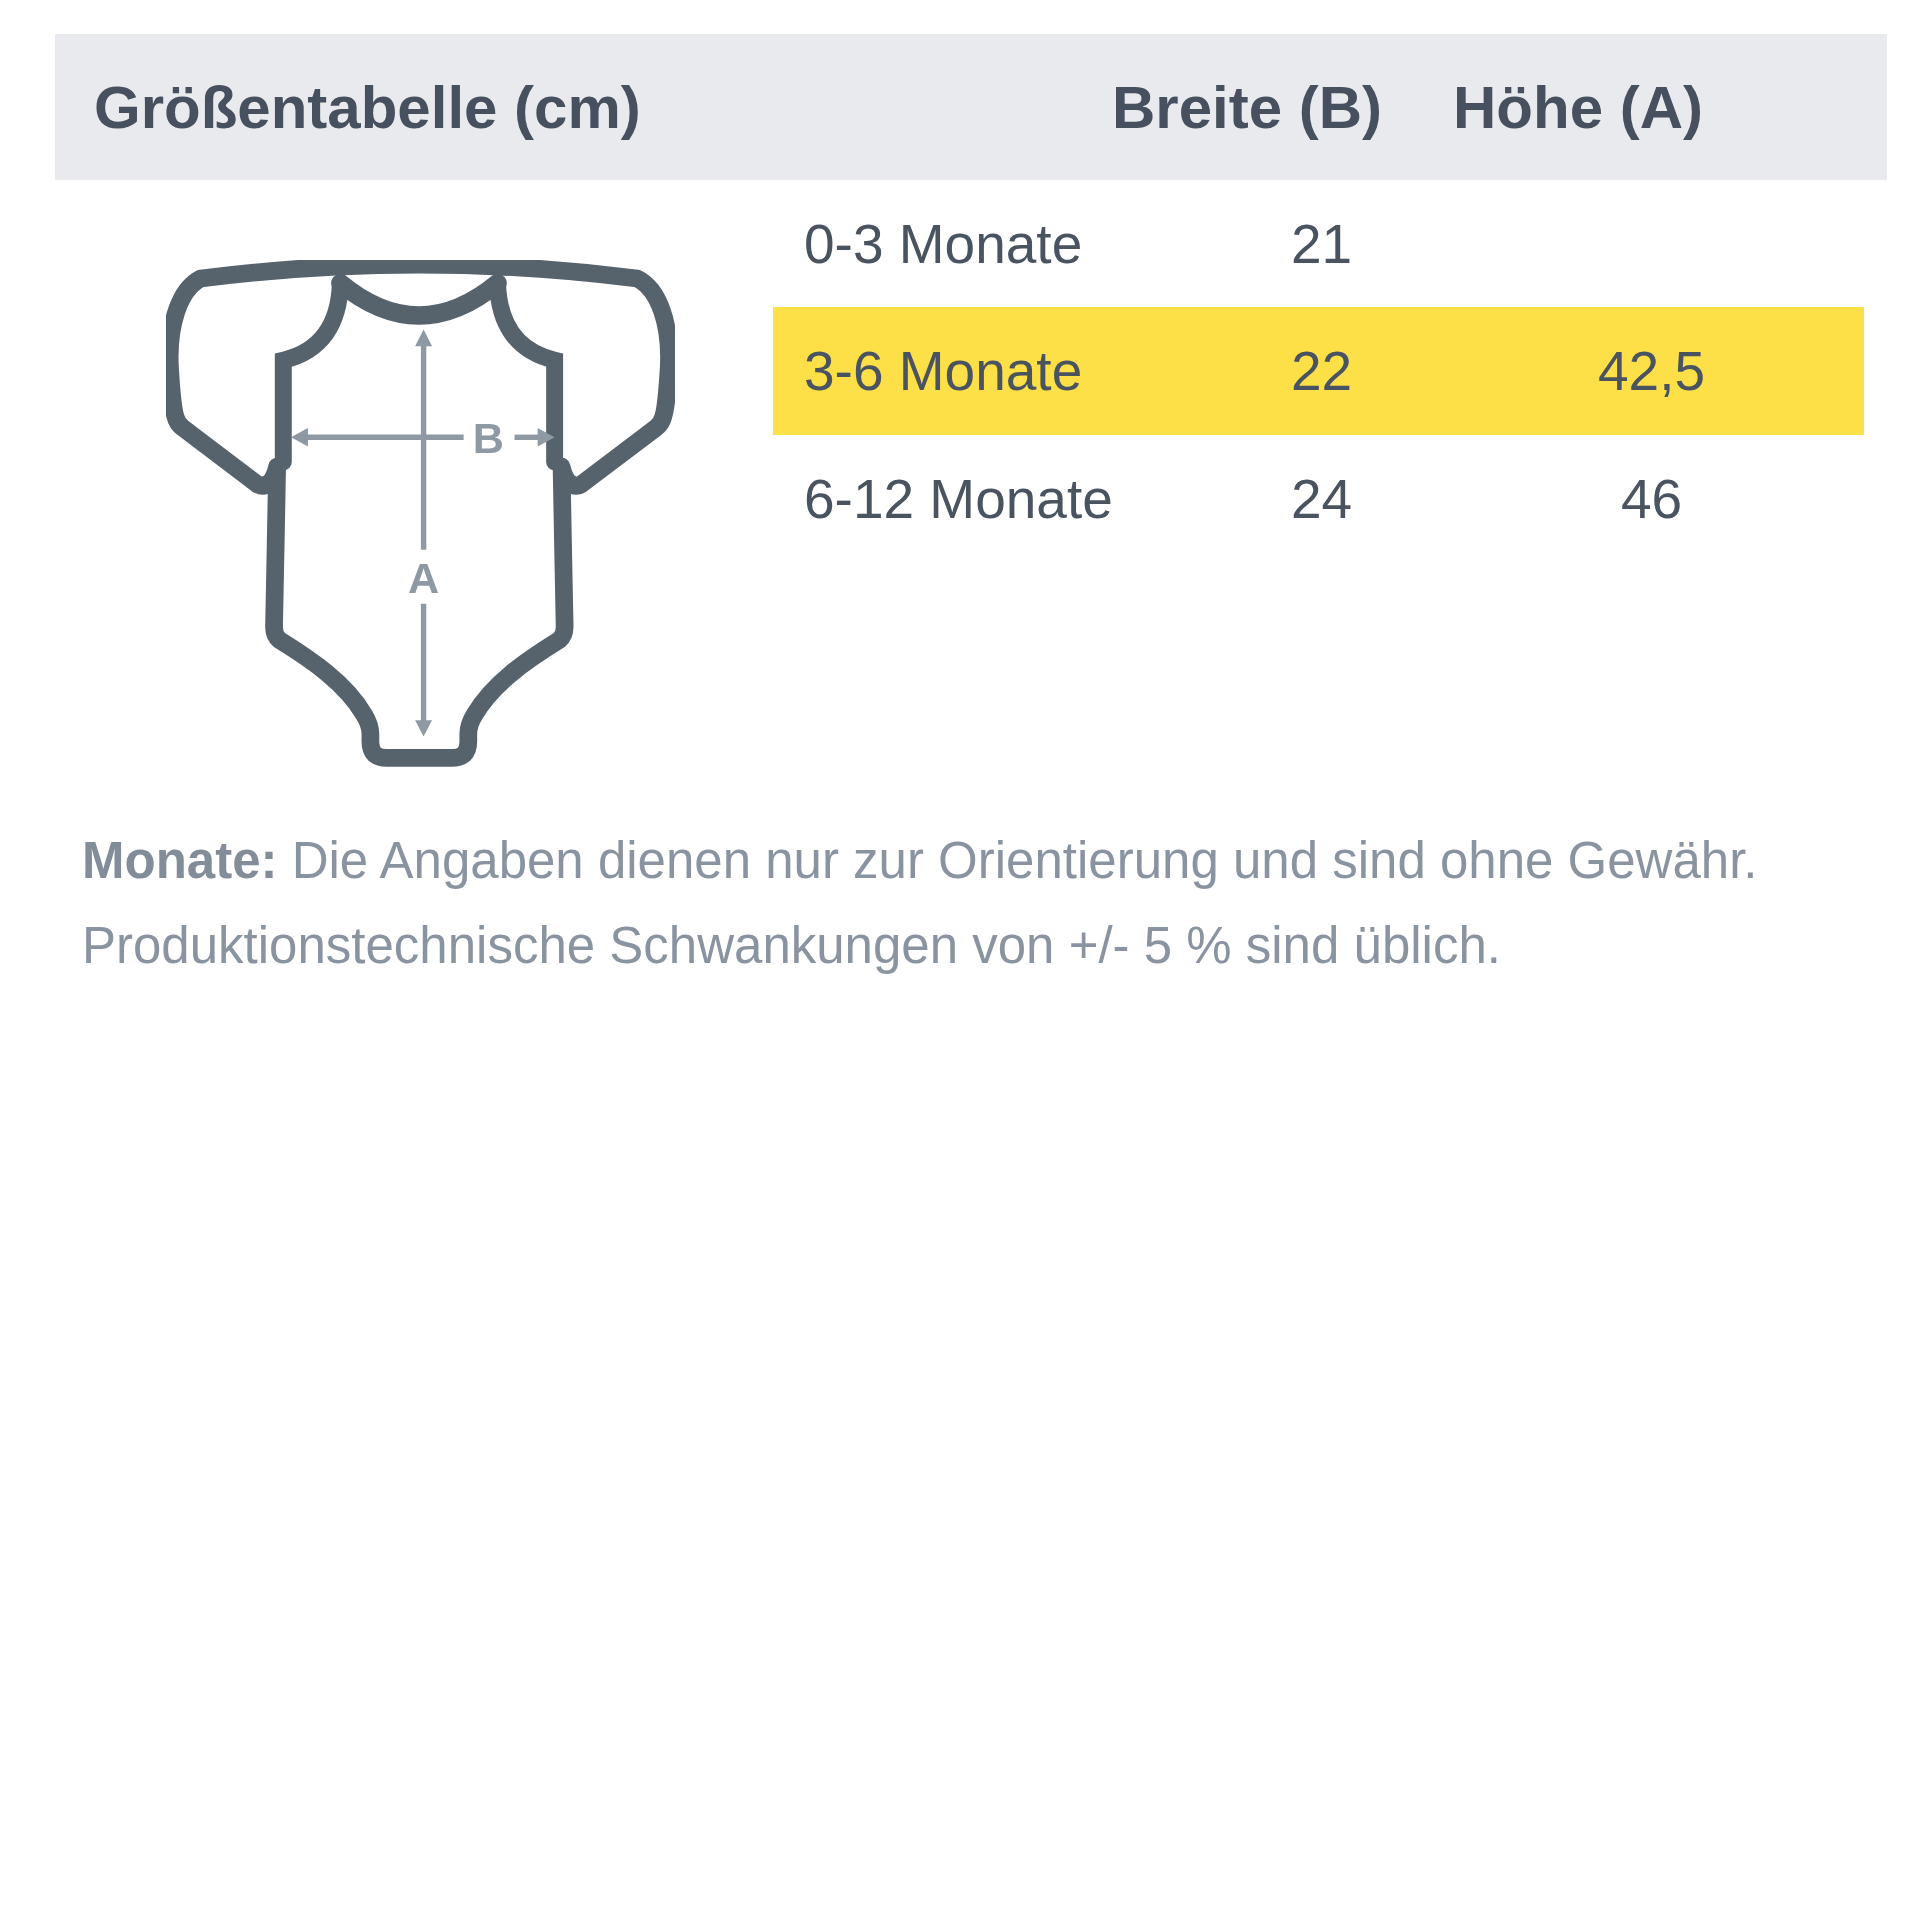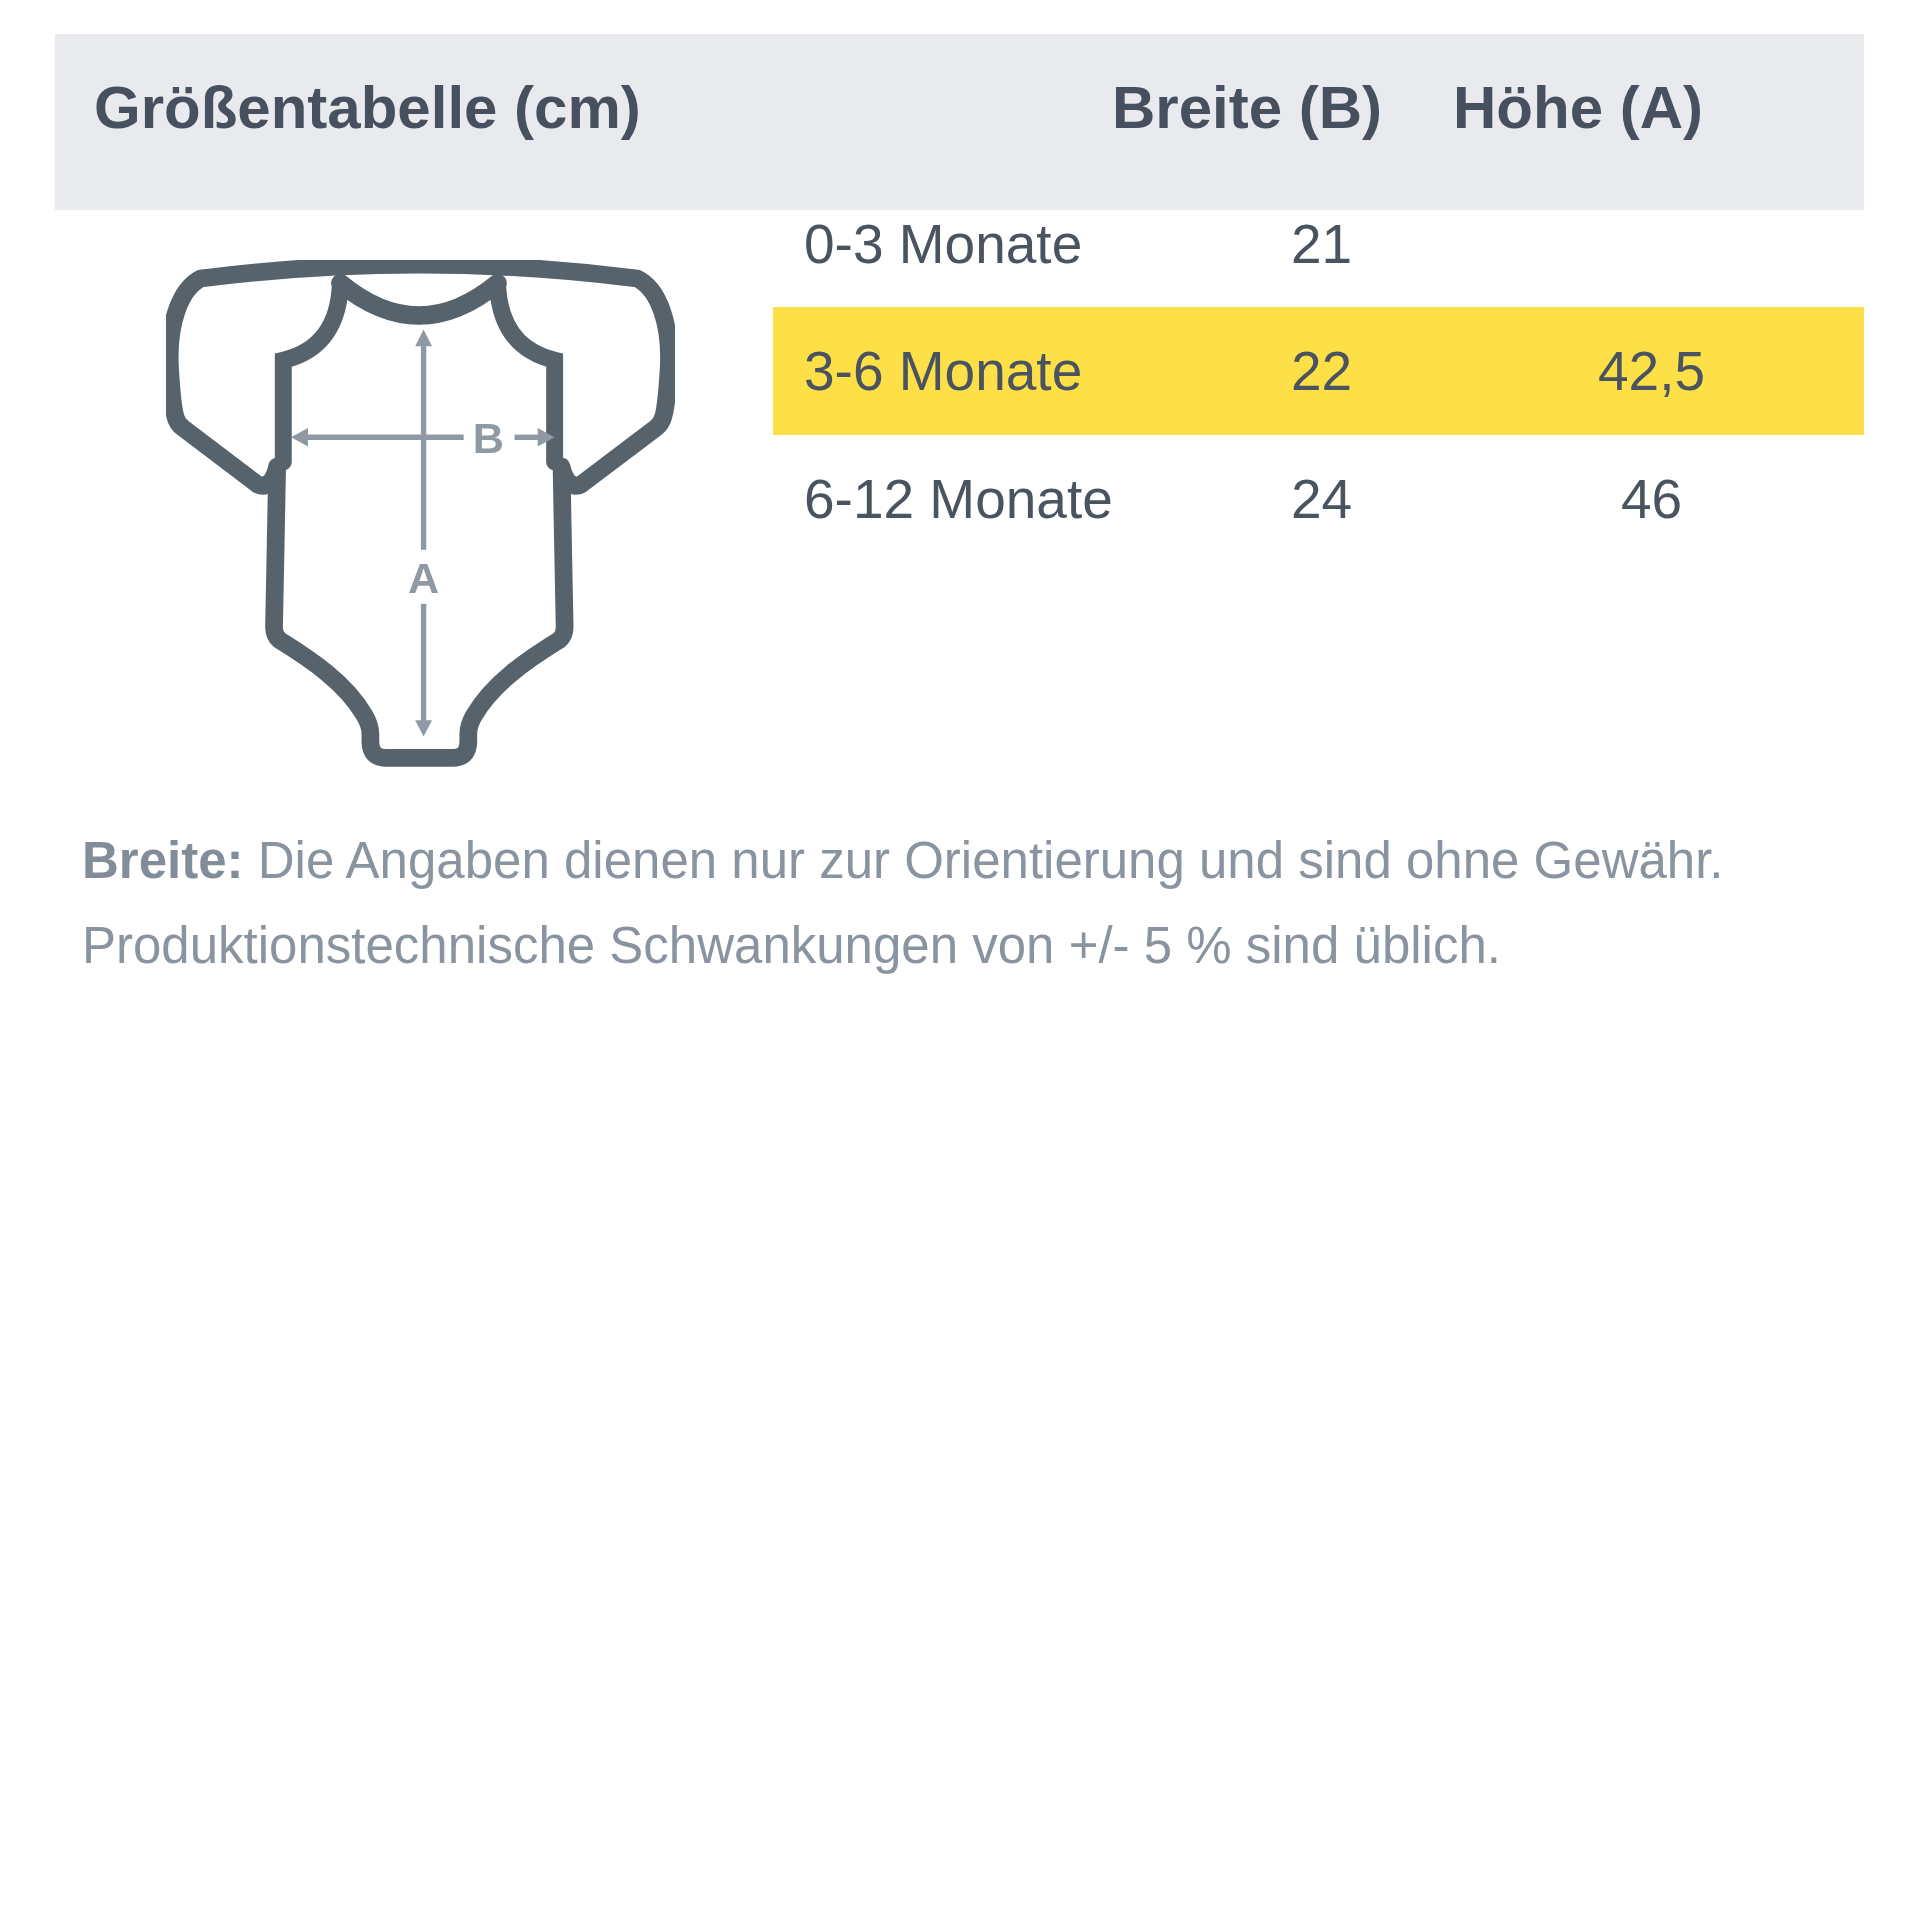--- a/index.html
+++ b/index.html
@@ -13,22 +13,23 @@
     height: 1926px;
     background: #ffffff;
     font-family: "Liberation Sans", sans-serif;
     color: #4a5360;
     overflow: hidden;
   }
   
   .header-band {
     position: absolute;
     left: 55px; top: 34px;
-    width: 1809px; height: 176px;
+    width: 1809px; height: 146px;
     background: #e9eaee;
+    padding-left: 23px;
   }
   .header-title {
     position: absolute;
     left: 39px; top: 0; height: 146px;
     display: flex; align-items: center;
     font-size: 60px; font-weight: bold;
     color: #47505e;
     white-space: nowrap;
   }
   .header-col {
@@ -156,18 +157,18 @@
         <polygon points="334,90 323,112 345,112" stroke="none"></polygon>
         <line x1="334" y1="110" x2="334" y2="376" stroke-width="7"></line>
         <line x1="334" y1="446" x2="334" y2="599" stroke-width="7"></line>
         <polygon points="334,618 323,597 345,597" stroke="none"></polygon>
       </g>
       <text x="334" y="432" text-anchor="middle" font-size="56" font-weight="600" fill="#8f99a4" stroke="none" font-family="Liberation Sans, sans-serif">A</text>
     </svg>
   </div>
 
   <div class="note">
-    <span class="note-bold">Breite:</span><span> Die Angaben dienen nur zur Orientierung und sind ohne Gewähr.</span><br>
+    <span class="note-bold">Monate:</span><span> Die Angaben dienen nur zur Orientierung und sind ohne Gewähr.</span><br>
     <span>Produktionstechnische Schwankungen von +/- 5 % sind üblich.</span>
   </div>
 
 </div>
 
 
 </body></html>

